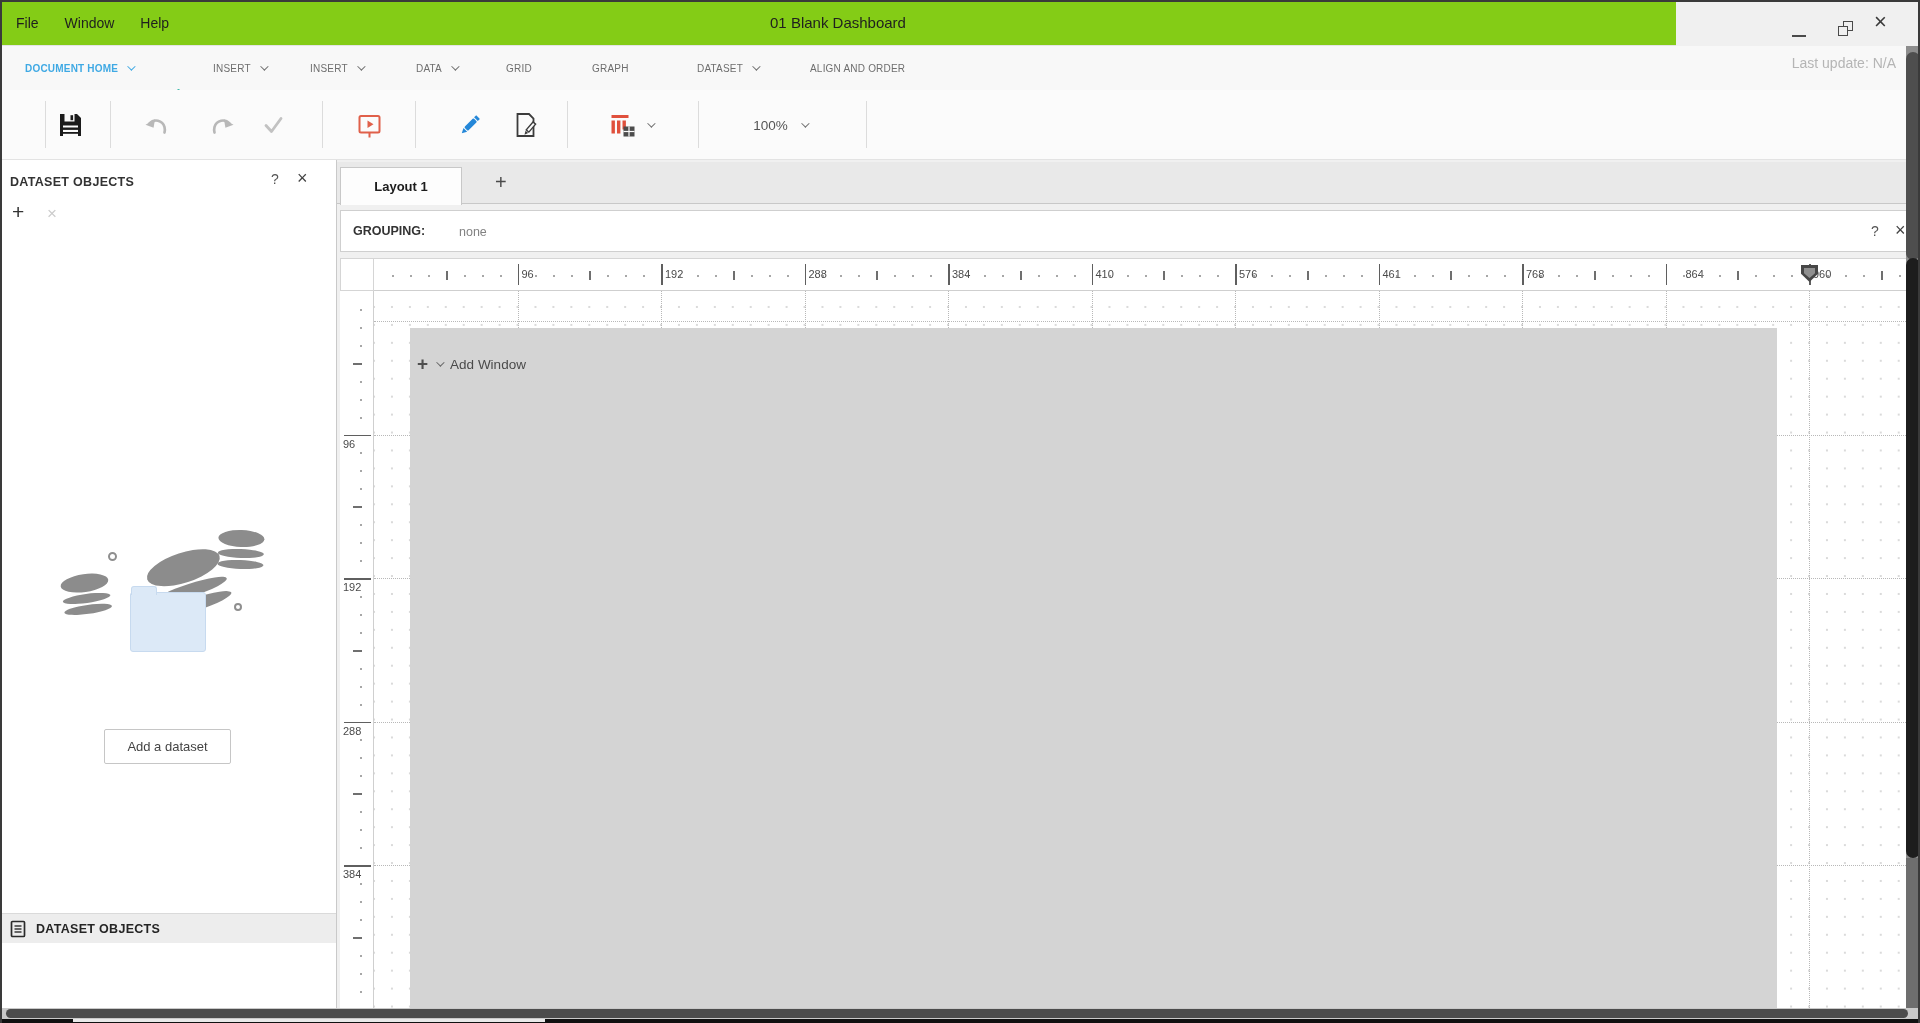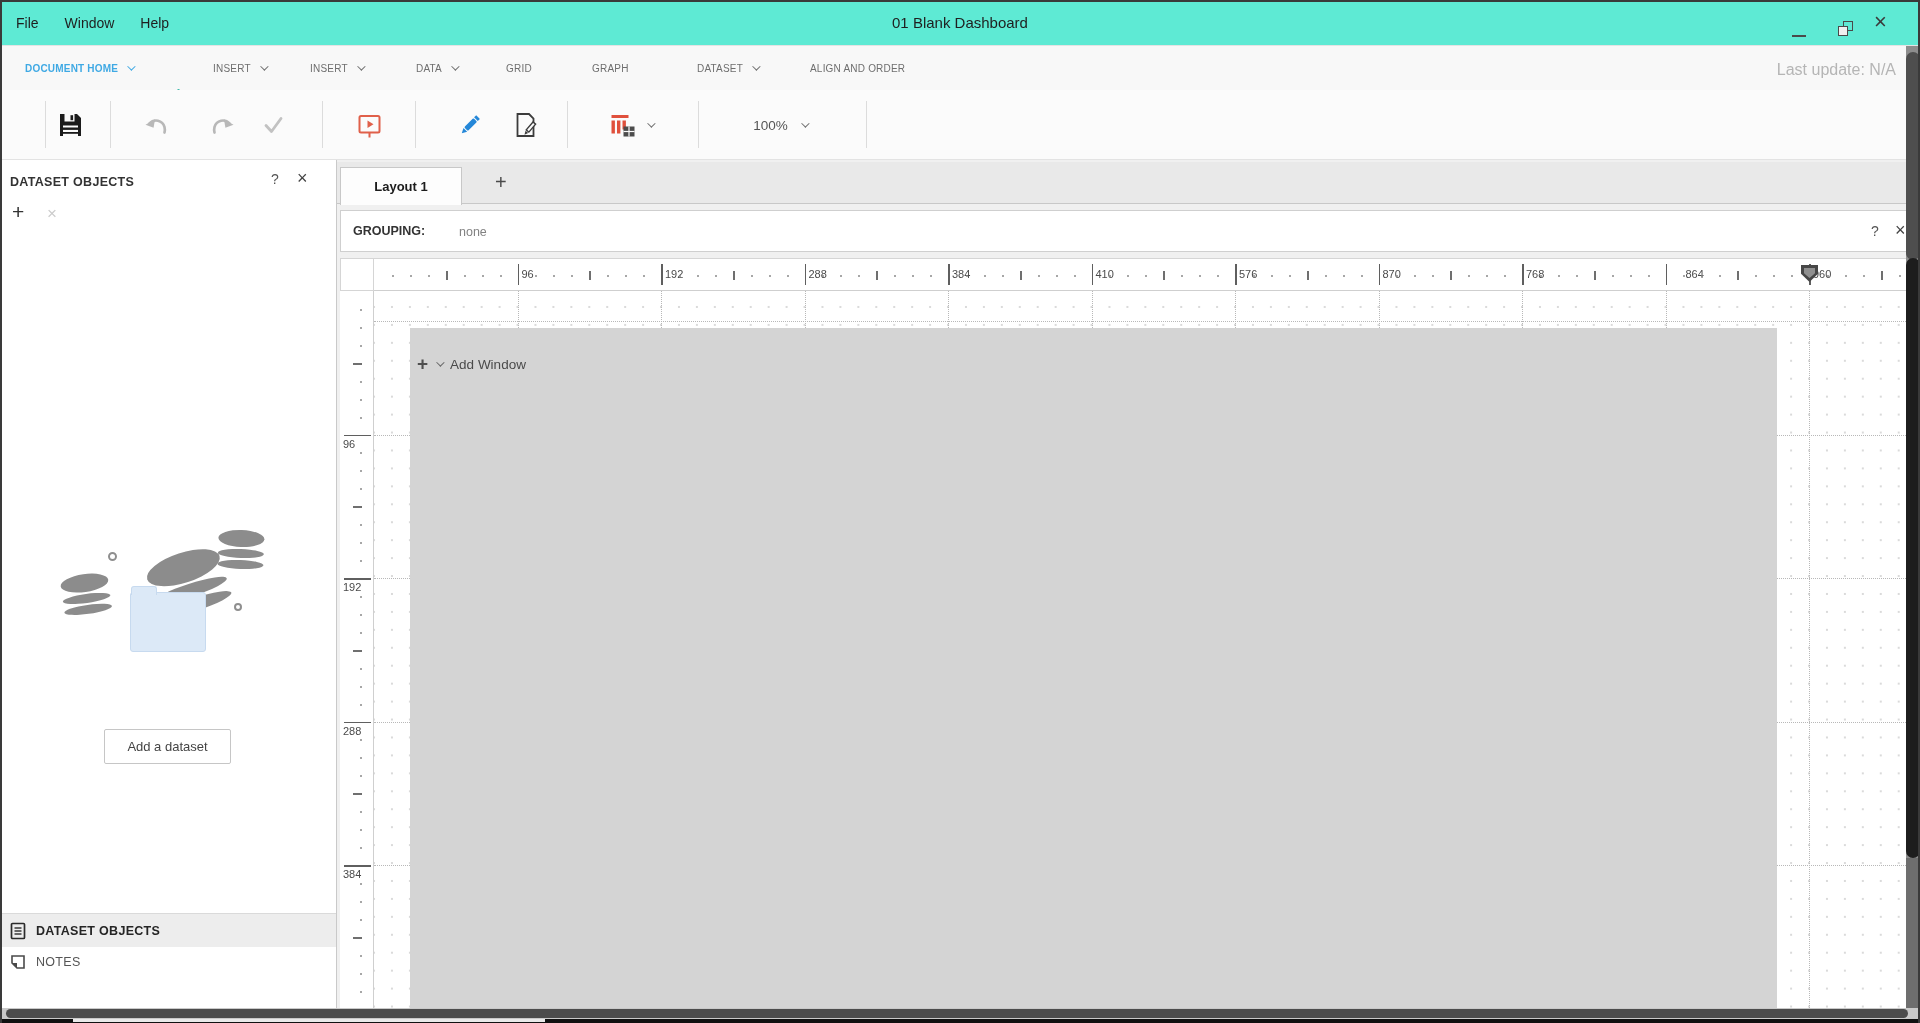--- a/index.html
+++ b/index.html
@@ -3,37 +3,37 @@
 <meta charset="utf-8">
 <style>
   * { margin:0; padding:0; box-sizing:border-box; }
   html,body { width:1920px; height:1023px; overflow:hidden; }
   body { position:relative; font-family:"Liberation Sans", sans-serif; background:#f0f0f0; }
 
   
   .frame { position:absolute; inset:0; border:2px solid #3a3a3a; border-bottom:none; pointer-events:none; z-index:60; }
 
   
-  .titlebar { position:absolute; left:0; top:0; width:1920px; height:46px; background:#5eead4; border-bottom:1px solid #e4e4e4; }
+  .titlebar { position:absolute; left:0; top:0; width:1676px; height:46px; background:#84cc16; border-bottom:1px solid #e4e4e4; }
   .menus { position:absolute; left:16px; top:0; height:46px; display:flex; align-items:center; gap:26px; }
   .menu-item { font-size:14px; color:#1f1f1f; cursor:default; }
   .title { position:absolute; left:50%; top:14px; transform:translateX(-50%); font-size:15px; color:#1f1f1f; }
   .win-min { position:absolute; left:1792px; top:35px; width:14px; height:2px; background:#4a4a4a; }
   .win-restore { position:absolute; left:1838px; top:21px; width:17px; height:17px; }
   .win-restore .back { position:absolute; left:5px; top:0; width:10px; height:10px; border:1.4px solid #4a4a4a; }
   .win-restore .front { position:absolute; left:0; top:5px; width:10px; height:10px; border:1.4px solid #4a4a4a; background:#f0f0f0; }
   .win-close { position:absolute; left:1874px; top:8px; font-size:22px; color:#3a3a3a; line-height:28px; }
 
   
   .ribbon { position:absolute; left:0; top:46px; width:1920px; height:44px; background:#f8f8f8; }
   .ribbon-item { position:absolute; top:0; height:44px; display:flex; align-items:center; gap:9px; font-size:10px; letter-spacing:.2px; color:#6e6e6e; white-space:nowrap; cursor:default; }
   .ribbon-item.active { color:#3fa9e4; font-weight:bold; }
   .chev { display:inline-block; width:6px; height:6px; border-right:1.6px solid currentColor; border-bottom:1.6px solid currentColor; transform:rotate(45deg) translateY(-2px); }
   .teal-dot { position:absolute; left:177px; top:43px; width:3px; height:3px; border-radius:50%; background:#2bb3a3; }
-  .last-update { position:absolute; right:24px; top:15px; font-size:16px; color:#b5b5b5; }
+  .last-update { position:absolute; right:24px; top:9px; font-size:14px; color:#b5b5b5; }
 
   
   .toolbar { position:absolute; left:0; top:90px; width:1920px; height:70px; background:#fbfbfb; border-bottom:1px solid #e3e3e3; }
   .tsep { position:absolute; top:11px; width:1px; height:47px; background:#dcdcdc; }
   .tbtn { position:absolute; top:0; height:70px; display:flex; align-items:center; justify-content:center; cursor:pointer; }
   .zoomctl { display:flex; align-items:center; gap:13px; color:#555; font-size:13.5px; }
   .zoomctl .chev, .chartchev { color:#6e6e6e; }
 
   
   .leftpanel { position:absolute; left:0; top:160px; width:337px; height:848px; background:#fff; border-right:1px solid #c9c9c9; }
@@ -274,27 +274,20 @@
 
   <div class="dp-nav">
     <div class="nav-row active">
       <svg width="16" height="18" viewBox="0 0 16 18">
         <rect x="1.5" y="1.5" width="13" height="15" rx="1" fill="none" stroke="#2b2b2b" stroke-width="1.7"></rect>
         <line x1="4.5" y1="6" x2="11.5" y2="6" stroke="#2b2b2b" stroke-width="1.4"></line>
         <line x1="4.5" y1="9" x2="11.5" y2="9" stroke="#2b2b2b" stroke-width="1.4"></line>
         <line x1="4.5" y1="12" x2="11.5" y2="12" stroke="#2b2b2b" stroke-width="1.4"></line>
       </svg>
       <span>DATASET OBJECTS</span>
-    </div>
-    <div class="nav-row">
-      <svg width="16" height="16" viewBox="0 0 16 16">
-        <path d="M2 2 h12 v12 H7 L2 9 z" fill="none" stroke="#4a4a4a" stroke-width="1.6"></path>
-        <path d="M2 9 L7 14 L7 9 z" fill="#4a4a4a"></path>
-      </svg>
-      <span>NOTES</span>
     </div>
   </div>
 </div>
 
 <div class="tabbar">
   <div class="tab-active">Layout 1</div>
   <div class="tab-new">+</div>
 </div>
 
 <div class="groupbar-outer">
@@ -366,21 +359,21 @@
     <div class="h-maj" style="left: 861.005px;"></div>
     <div class="h-lbl" style="left: 865.005px;">576</div>
     <div class="h-dot" style="left: 878.942px;"></div>
     <div class="h-dot" style="left: 896.88px;"></div>
     <div class="h-dot" style="left: 914.818px;"></div>
     <div class="h-mid" style="left: 932.755px;"></div>
     <div class="h-dot" style="left: 950.693px;"></div>
     <div class="h-dot" style="left: 968.63px;"></div>
     <div class="h-dot" style="left: 986.568px;"></div>
     <div class="h-maj" style="left: 1004.51px;"></div>
-    <div class="h-lbl" style="left: 1008.51px;">870</div>
+    <div class="h-lbl" style="left: 1008.51px;">461</div>
     <div class="h-dot" style="left: 1022.44px;"></div>
     <div class="h-dot" style="left: 1040.38px;"></div>
     <div class="h-dot" style="left: 1058.32px;"></div>
     <div class="h-mid" style="left: 1076.26px;"></div>
     <div class="h-dot" style="left: 1094.19px;"></div>
     <div class="h-dot" style="left: 1112.13px;"></div>
     <div class="h-dot" style="left: 1130.07px;"></div>
     <div class="h-maj" style="left: 1148.01px;"></div>
     <div class="h-lbl" style="left: 1152.01px;">768</div>
     <div class="h-dot" style="left: 1165.94px;"></div>

